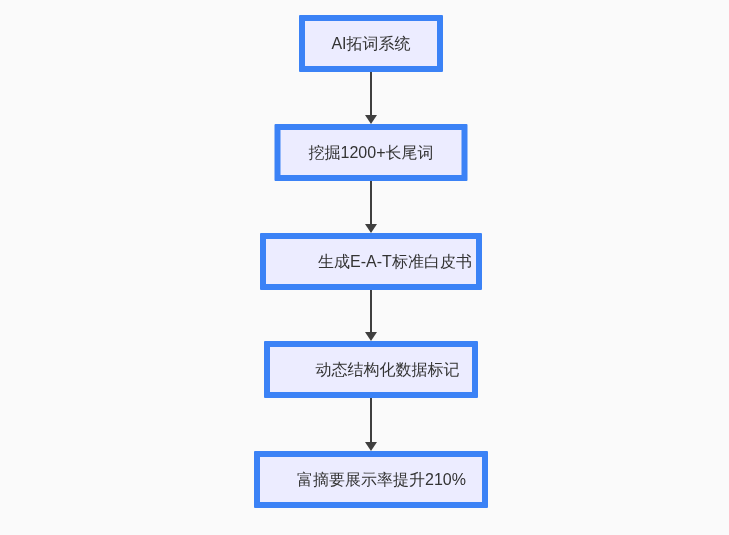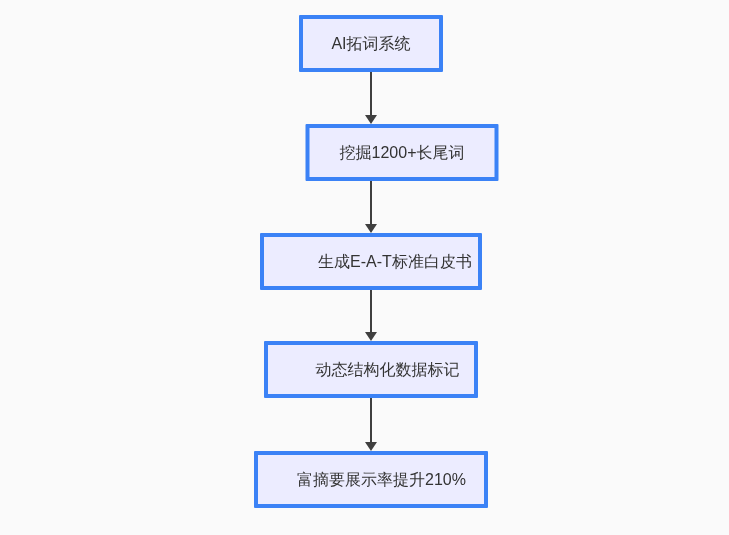--- a/index.html
+++ b/index.html
@@ -15,21 +15,21 @@
     background: #fafafa;
     overflow: hidden;
   }
   .node {
     position: absolute;
     left: 371px;
     transform: translateX(-50%);
     height: 57px;
     box-sizing: border-box;
     background: #ECECFF;
-    border: 4px solid #3b82f6;
+    border: 6px solid #3b82f6;
     border-radius: 1px;
     display: flex;
     align-items: center;
     justify-content: center;
   }
   .node-label {
     color: #333333;
     font-size: 16px;
     line-height: 1.2;
     white-space: nowrap;
@@ -66,21 +66,21 @@
 
   <div class="node" style="top:15px; width:144px;">
     <span class="node-label">AI拓词系统</span>
   </div>
 
   <div class="edge" style="top:72px; height:52px;">
     <span class="edge-line"></span>
     <span class="edge-arrowhead"></span>
   </div>
 
-  <div class="node" style="top:124px; width:193px;margin-left:31px;">
+  <div class="node" style="top:124px; width:193px;">
     <span class="node-label">挖掘1200+长尾词</span>
   </div>
 
   <div class="edge" style="top:181px; height:52px;">
     <span class="edge-line"></span>
     <span class="edge-arrowhead"></span>
   </div>
 
   <div class="node" style="top:233px; width:222px;padding-left:48px;">
     <span class="node-label">生成E-A-T标准白皮书</span>

